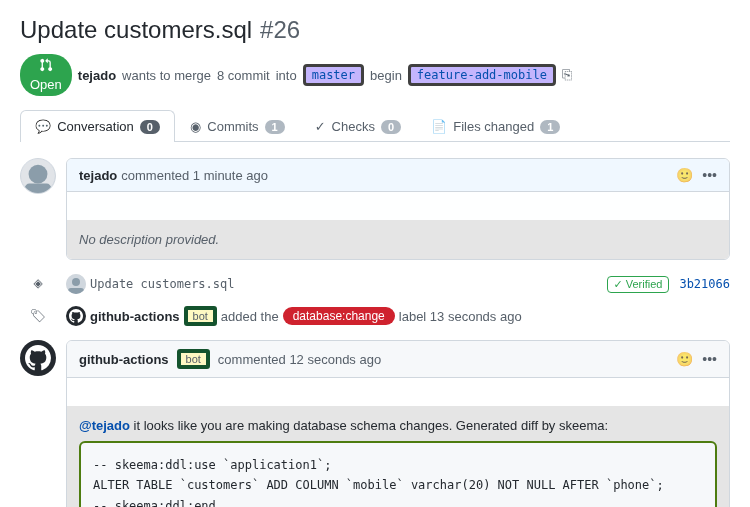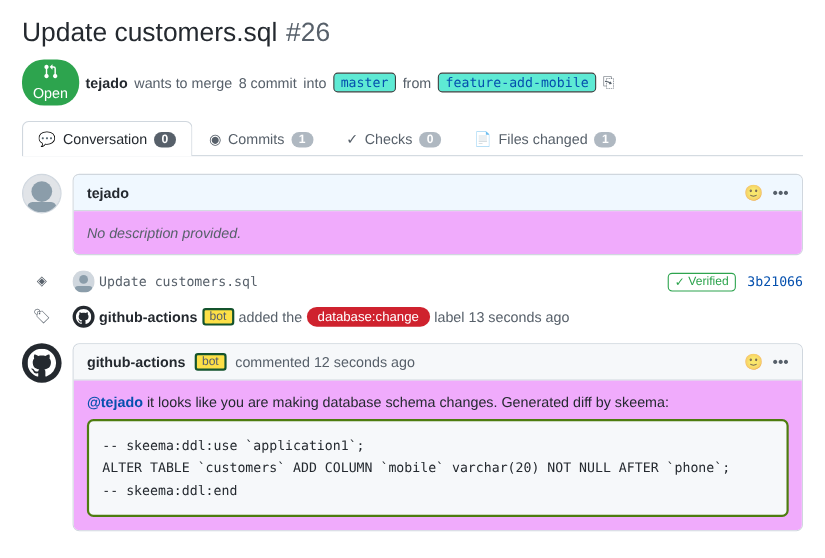--- a/index.html
+++ b/index.html
@@ -52,23 +52,23 @@
       background: #2da44e;
       color: #fff;
       font-size: 13px;
       font-weight: 500;
       padding: 4px 10px;
       border-radius: 20px;
       flex-direction: column;
     }
     .badge-open svg { width: 14px; height: 14px; fill: #fff; }
     .branch-tag {
-      background: #5eead4;
+      background: #c4b5fd;
       color: #0550ae;
-      border: 1px solid #404040;
+      border: 3px solid #404040;
       border-radius: 4px;
       padding: 1px 6px;
       font-size: 12px;
       font-family: "SFMono-Regular", Consolas, monospace;
     }
     .copy-icon {
       cursor: pointer;
       color: #57606a;
     }
 
@@ -173,47 +173,48 @@
     .comment-time {
       color: #57606a;
     }
     .comment-header-right {
       display: flex;
       align-items: center;
       gap: 8px;
     }
     .comment-body {
       padding: 12px;
-      background: #f0abfc;
+      background: #e5e5e5;
       font-size: 13px;
       color: #57606a;
       font-style: italic;
+      margin-top: 28px;
     }
     .commit-verified {
       display: inline-flex;
       align-items: center;
       border: 1px solid #2da44e;
       color: #2da44e;
       border-radius: 4px;
       padding: 1px 6px;
       font-size: 11px;
       margin-left: 4px;
     }
     .label-tag {
       background: #cf222e;
       color: #fff;
       border-radius: 20px;
       padding: 2px 10px;
       font-size: 12px;
       font-weight: 500;
     }
     .bot-badge {
-      background: #fde047;
-      color: #57606a;
-      border: 2px solid #14532d;
+      background: #fef9c3;
+      color: #57606a;
+      border: 4px solid #14532d;
       border-radius: 3px;
       padding: 0px 5px;
       font-size: 11px;
       font-weight: 500;
     }
 
     
     .code-block {
       background: #f6f8fa;
       border: 2px solid #4d7c0f;
@@ -296,21 +297,21 @@
       <svg viewBox="0 0 16 16">
         <path d="M1.5 3.25a2.25 2.25 0 1 1 3 2.122v5.256a2.251 2.251 0 1 1-1.5 0V5.372A2.25 2.25 0 0 1 1.5 3.25Zm5.677-.177L9.573.677A.25.25 0 0 1 10 .854V2.5h1A2.5 2.5 0 0 1 13.5 5v5.628a2.251 2.251 0 1 1-1.5 0V5a1 1 0 0 0-1-1h-1v1.646a.25.25 0 0 1-.427.177L7.177 3.427a.25.25 0 0 1 0-.354Z"></path>
       </svg>
       <span>Open</span>
     </span>
     <span style="font-weight:600;color:#24292f;">tejado</span>
     <span>wants to merge</span>
     <span>8 commit</span>
     <span>into</span>
     <span class="branch-tag">master</span>
-    <span>from</span>
+    <span>begin</span>
     <span class="branch-tag">feature-add-mobile</span>
     <span class="copy-icon">⎘</span>
   </div>
 
   <div class="tabs">
     <div class="tab active">
       <span class="tab-icon">💬</span>
       <span>Conversation</span>
       <span class="tab-count">0</span>
     </div>
@@ -341,20 +342,21 @@
             <rect width="36" height="36" fill="#e1e4e8"></rect>
             <rect x="8" y="6" width="20" height="20" rx="10" fill="#8b9daa"></rect>
             <rect x="4" y="26" width="28" height="10" rx="5" fill="#8b9daa"></rect>
           </svg>
         </div>
       </div>
       <div class="comment-box" style="border-color:#d0d7de; background:#ddf4ff08;">
         <div class="comment-header" style="background:#f0f8ff; border-bottom:1px solid #d0d7de;">
           <div class="comment-header-left">
             <span class="comment-author">tejado</span>
+            <span class="comment-time">commented 1 minute ago</span>
           </div>
           <div class="comment-header-right">
             <span class="emoji-btn">🙂</span>
             <span class="more-btn">•••</span>
           </div>
         </div>
         <div class="comment-body">
           <span>No description provided.</span>
         </div>
       </div>

